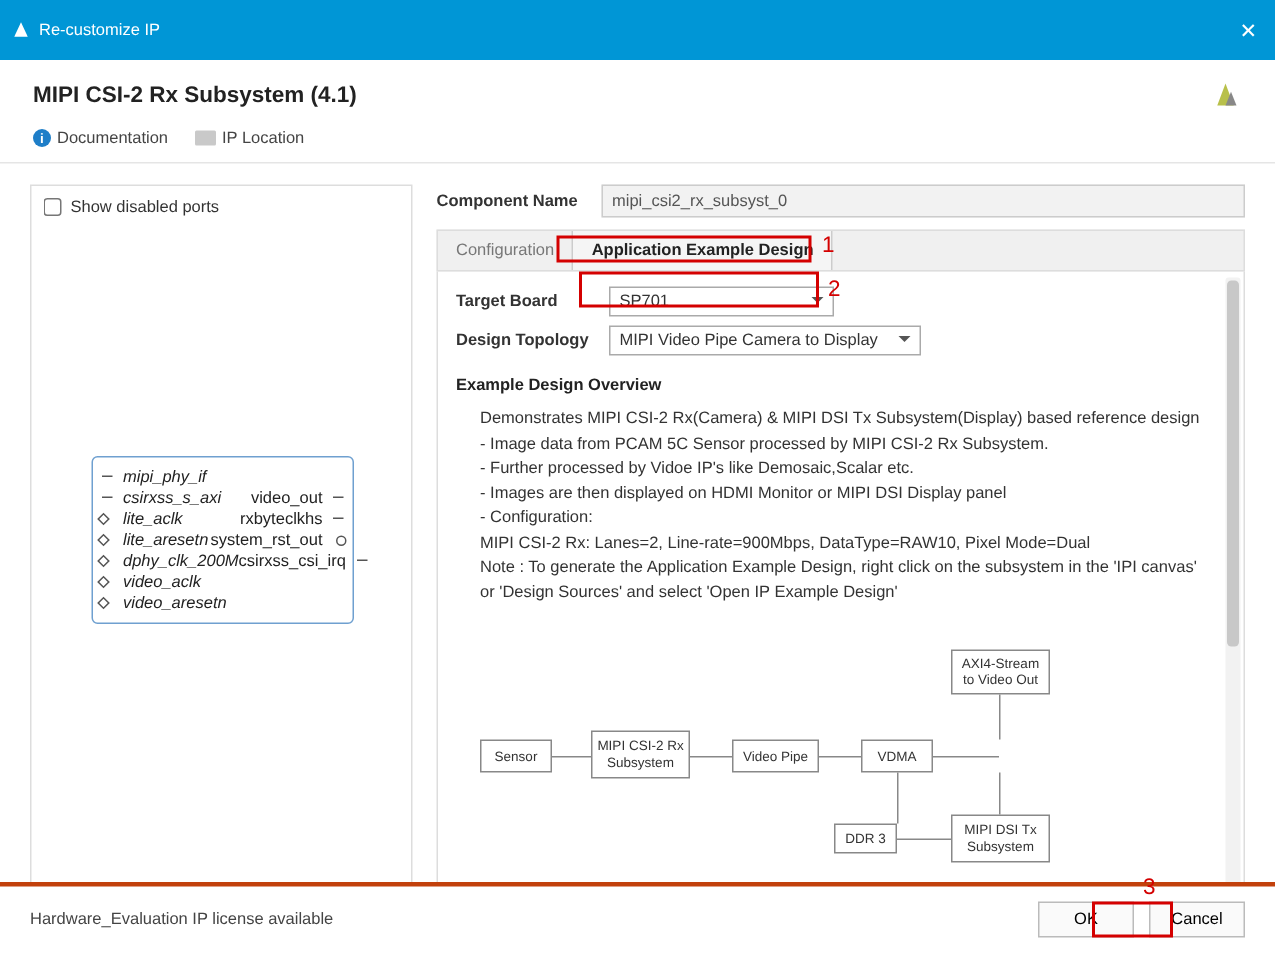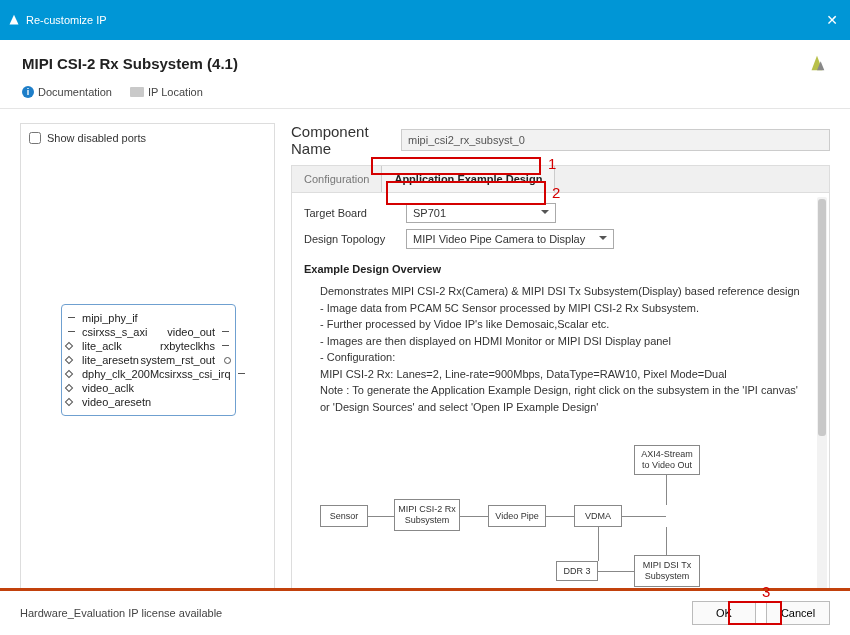--- a/index.html
+++ b/index.html
@@ -89,21 +89,21 @@
     left: 40px;
     width: 175px;
     border: 1px solid #6fa0d0;
     border-radius: 4px;
     background: #fff;
     padding: 6px 4px 6px 4px;
     font-size: 11px;
     color: #222;
   }
   .ip-block .row { display: flex; justify-content: space-between; padding: 1px 4px; }
-  .ip-block .lport { position: relative; padding-left: 12px; }
+  .ip-block .lport { position: relative; padding-left: 12px; font-style: italic; }
   .ip-block .lport::before {
     content: "";
     position: absolute; left: -2px; top: 5px;
     width: 7px; height: 1px;
     background: #555;
   }
   .ip-block .lport.diamond::before {
     width: 4px; height: 4px;
     transform: rotate(45deg);
     border: 1px solid #555;
@@ -129,21 +129,21 @@
     margin-left: 16px;
     display: flex;
     flex-direction: column;
   }
   .compname-row {
     display: flex;
     align-items: center;
     gap: 10px;
     padding-bottom: 8px;
   }
-  .compname-row label { font-size: 15px; color: #333; width: 100px; }
+  .compname-row label { font-size: 11px; color: #333; width: 100px; font-weight: bold; }
   .compname-row input {
     flex: 1; border: 1px solid #ccc; background: #f2f2f2;
     font-size: 11px; padding: 4px 6px; color: #555;
   }
   .tabbar {
     background: #f0f0f0;
     border: 1px solid #ddd;
     display: flex;
     font-size: 11px;
     height: 28px;
@@ -185,21 +185,21 @@
     position: absolute;
     left: 1px; right: 1px;
     top: 2px; height: 60%;
     background: #c8c8c8;
     border-radius: 3px;
   }
   .form-row {
     display: flex; align-items: center; gap: 10px;
     font-size: 11px; color: #333; margin-bottom: 6px;
   }
-  .form-row label { width: 92px; }
+  .form-row label { width: 92px; font-weight: bold; }
   .form-row .select-box {
     border: 1px solid #aaa; padding: 3px 24px 3px 6px;
     position: relative; min-width: 150px;
     background: #fff;
   }
   .form-row .select-box .chev {
     position: absolute; right: 6px; top: 6px;
     width: 0; height: 0;
     border-left: 4px solid transparent;
     border-right: 4px solid transparent;

